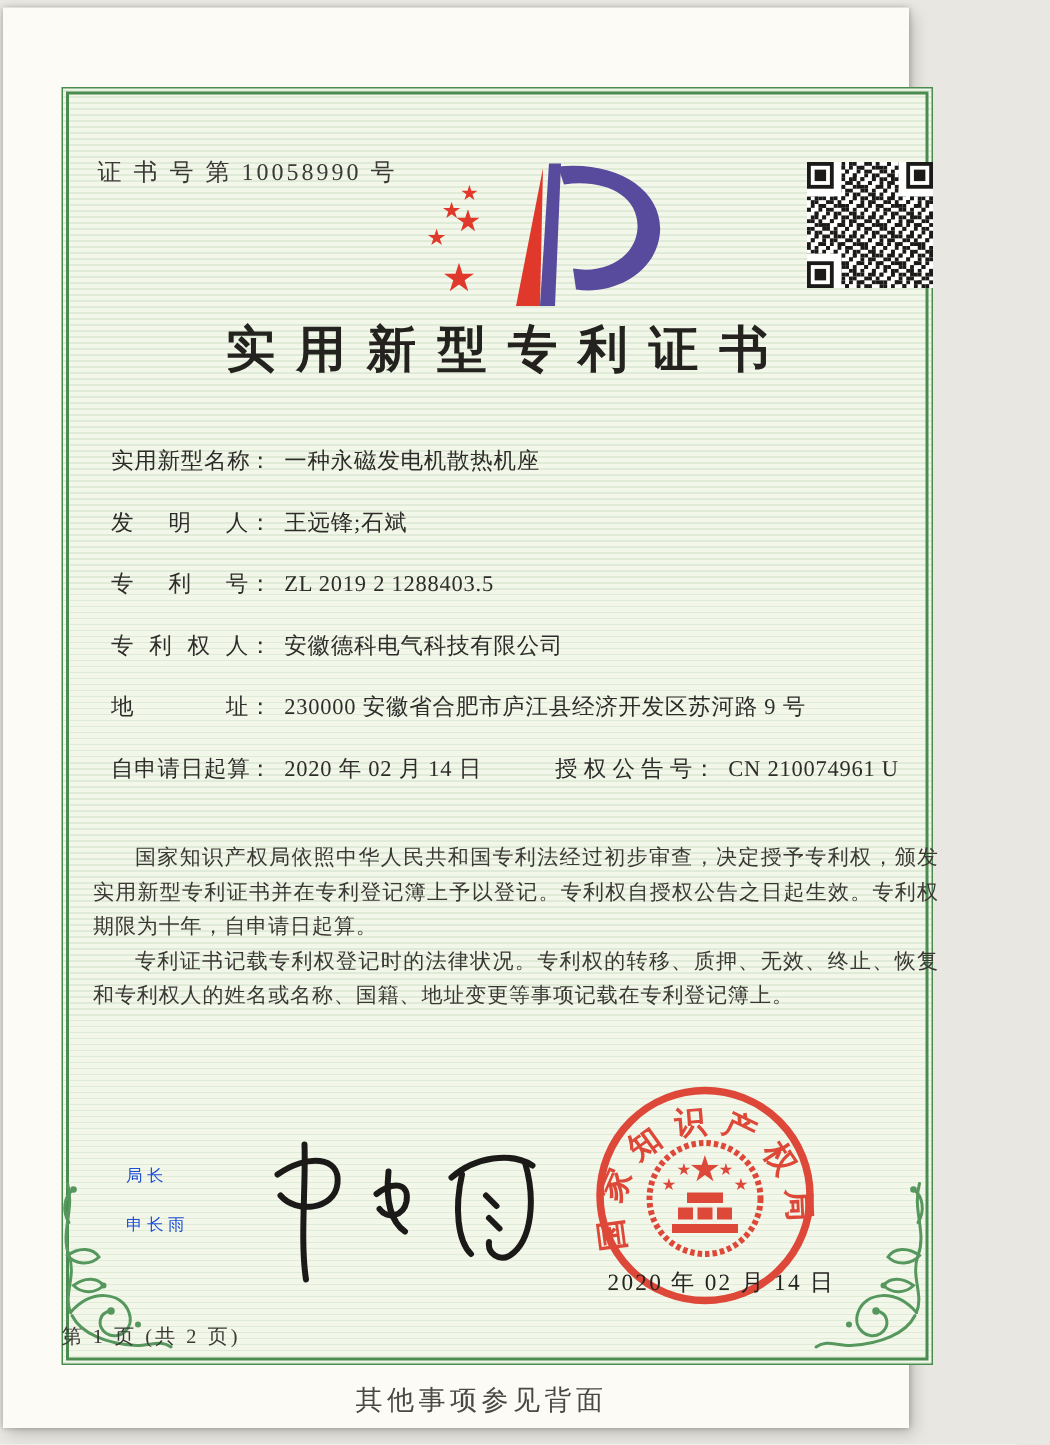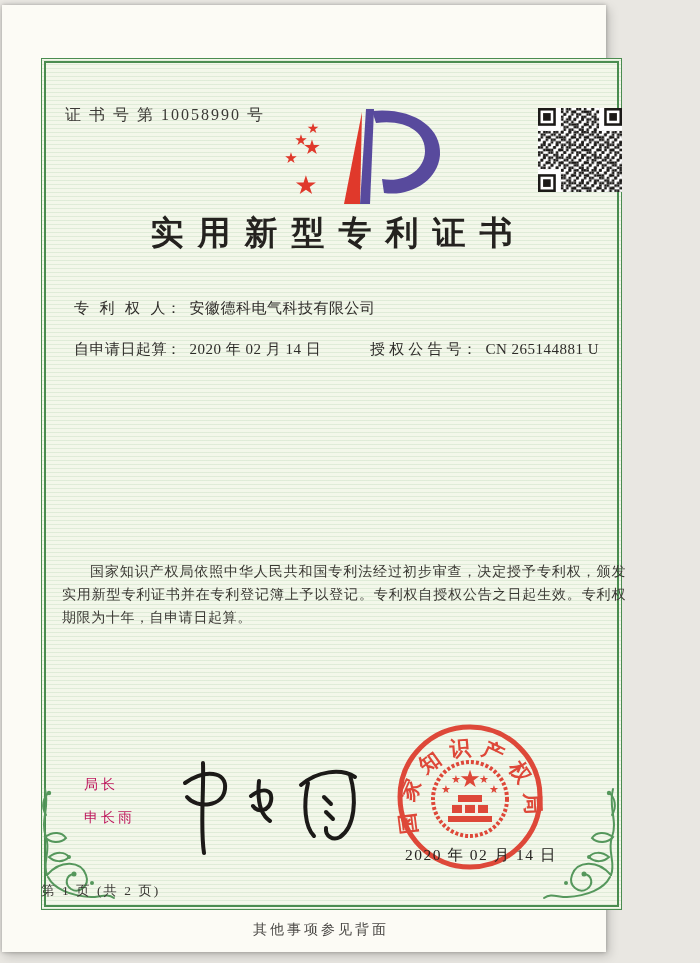--- a/index.html
+++ b/index.html
@@ -45,32 +45,32 @@
   }
   .fields{position:absolute;left:72px;top:291px;width:540px;}
   .field-row{position:relative;margin-bottom:17px;font-size:15px;line-height:24px;letter-spacing:.5px;white-space:nowrap;}
   .field-label{display:inline-block;width:92px;text-align:justify;text-align-last:justify;vertical-align:top;}
   .field-colon{display:inline-block;}
   .field-value{margin-left:8px;}
   .grant-col{position:absolute;left:296px;top:0;}
   .body-text{
     position:absolute;left:60px;top:556px;width:564px;
     font-size:14px;line-height:23px;letter-spacing:.6px;
-    color:#3a3833;text-align:justify;font-family:Liberation Mono, monospace;
+    color:#3a3833;text-align:justify;
   }
   .body-text p{margin:0;text-indent:2em;}
-  .sig-block{position:absolute;left:82px;top:763px;font-size:14px;line-height:33px;letter-spacing:3px;color:#be185d;}
+  .sig-block{position:absolute;left:82px;top:763px;font-size:11px;line-height:33px;letter-spacing:3px;color:#1d4ed8;}
   .sig-hand{position:absolute;left:165px;top:736px;}
   .seal{position:absolute;left:376px;top:696px;opacity:.93;}
   .seal-date{
     position:absolute;left:403px;top:840px;font-size:15.5px;letter-spacing:1.5px;
     color:#262421;z-index:5;
   }
   .page-info{position:absolute;left:39px;top:877px;width:540px;text-align:left;font-size:13.5px;letter-spacing:2px;color:#3b3935;}
-  .footer-note{position:absolute;left:39px;top:916px;width:560px;text-align:center;font-size:14px;letter-spacing:3px;color:#4a4845;}
+  .footer-note{position:absolute;left:39px;top:916px;width:560px;text-align:center;font-size:18px;letter-spacing:3px;color:#4a4845;}
   .corner{position:absolute;width:82px;height:122px;}
   .corner-bl{left:33px;top:782px;}
   .corner-br{left:539px;top:782px;transform:scaleX(-1);}
 </style>
 </head>
 <body>
 
 <div class="paper">
 
   <div class="frame"></div>
@@ -154,32 +154,45 @@
         <rect x="0" y="26" width="7" height="7" fill="#1c1a18"></rect>
         <rect x="1" y="27" width="5" height="5" fill="#fff"></rect>
         <rect x="2" y="28" width="3" height="3" fill="#1c1a18"></rect>
     </g>
   </svg>
 
   <div class="title">实用新型专利证书</div>
 
   <div class="fields">
     <div class="field-row">
+      <span class="field-label">实用新型名称</span><span class="field-colon">：</span><span class="field-value">一种永磁发电机散热机座</span>
+    </div>
+    <div class="field-row">
+      <span class="field-label">发明人</span><span class="field-colon">：</span><span class="field-value">王远锋;石斌</span>
+    </div>
+    <div class="field-row">
+      <span class="field-label">专利号</span><span class="field-colon">：</span><span class="field-value">ZL 2019 2 1288403.5</span>
+    </div>
+    <div class="field-row">
       <span class="field-label">专利权人</span><span class="field-colon">：</span><span class="field-value">安徽德科电气科技有限公司</span>
+    </div>
+    <div class="field-row">
+      <span class="field-label">地址</span><span class="field-colon">：</span><span class="field-value">230000 安徽省合肥市庐江县经济开发区苏河路 9 号</span>
     </div>
     <div class="field-row">
       <span class="field-label">自申请日起算</span><span class="field-colon">：</span><span class="field-value">2020 年 02 月 14 日</span>
       <span class="grant-col">
-        <span class="field-label">授权公告号</span><span class="field-colon">：</span><span class="field-value">CN 265144881 U</span>
+        <span class="field-label">授权公告号</span><span class="field-colon">：</span><span class="field-value">CN 210074961 U</span>
       </span>
     </div>
   </div>
 
   <div class="body-text">
     <p>国家知识产权局依照中华人民共和国专利法经过初步审查，决定授予专利权，颁发实用新型专利证书并在专利登记簿上予以登记。专利权自授权公告之日起生效。专利权期限为十年，自申请日起算。</p>
+    <p>专利证书记载专利权登记时的法律状况。专利权的转移、质押、无效、终止、恢复和专利权人的姓名或名称、国籍、地址变更等事项记载在专利登记簿上。</p>
   </div>
 
   <div class="sig-block">
     <div>局长</div>
     <div>申长雨</div>
   </div>
   <svg class="sig-hand" width="200" height="118" viewBox="0 0 200 118">
     <g fill="none" stroke="#1c1a18" stroke-width="4" stroke-linecap="round">
       <path d="M36,22 C37,50 33,86 37,112"></path>
       <path d="M18,42 C38,28 60,30 58,48 C56,66 30,68 20,56"></path>

